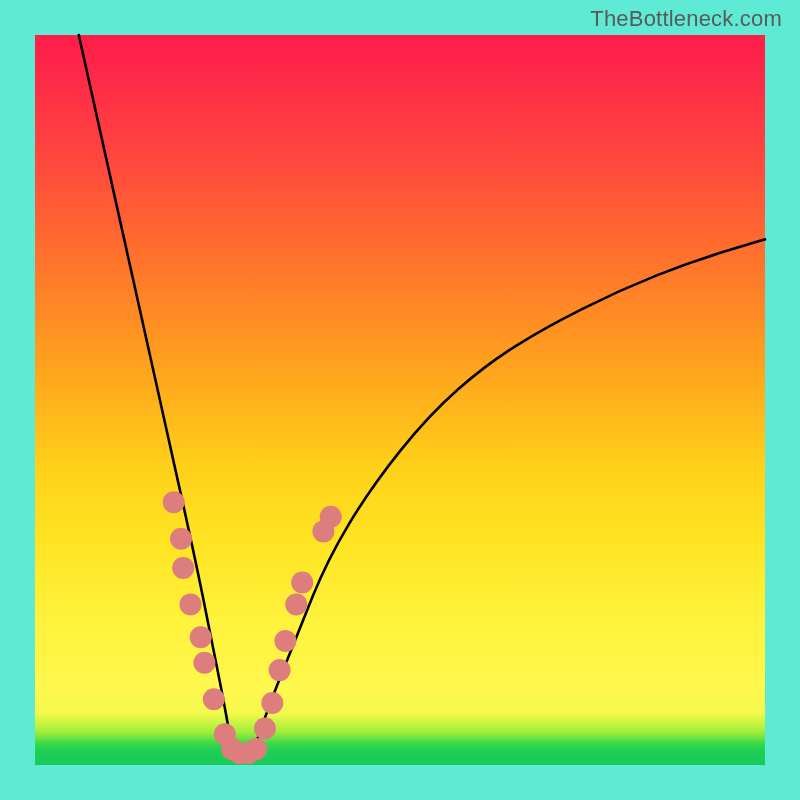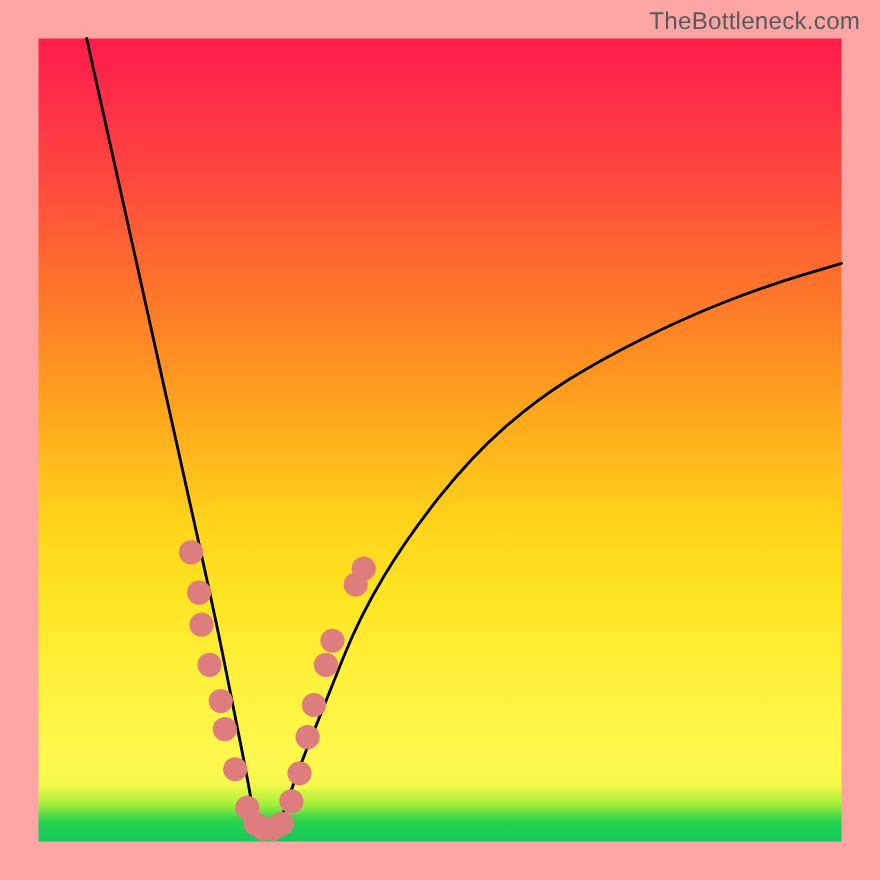--- a/index.html
+++ b/index.html
@@ -8,21 +8,21 @@
     width: 800px;
     height: 800px;
     overflow: hidden;
     background: #000;
     font-family: Arial, Helvetica, sans-serif;
   }
   .frame {
     position: relative;
     width: 800px;
     height: 800px;
-    background: #fca5a5;
+    background: #5eead4;
   }
   .plot {
     position: absolute;
     left: 35px;
     top: 35px;
     width: 730px;
     height: 730px;
     
     background: linear-gradient(
       to bottom,

